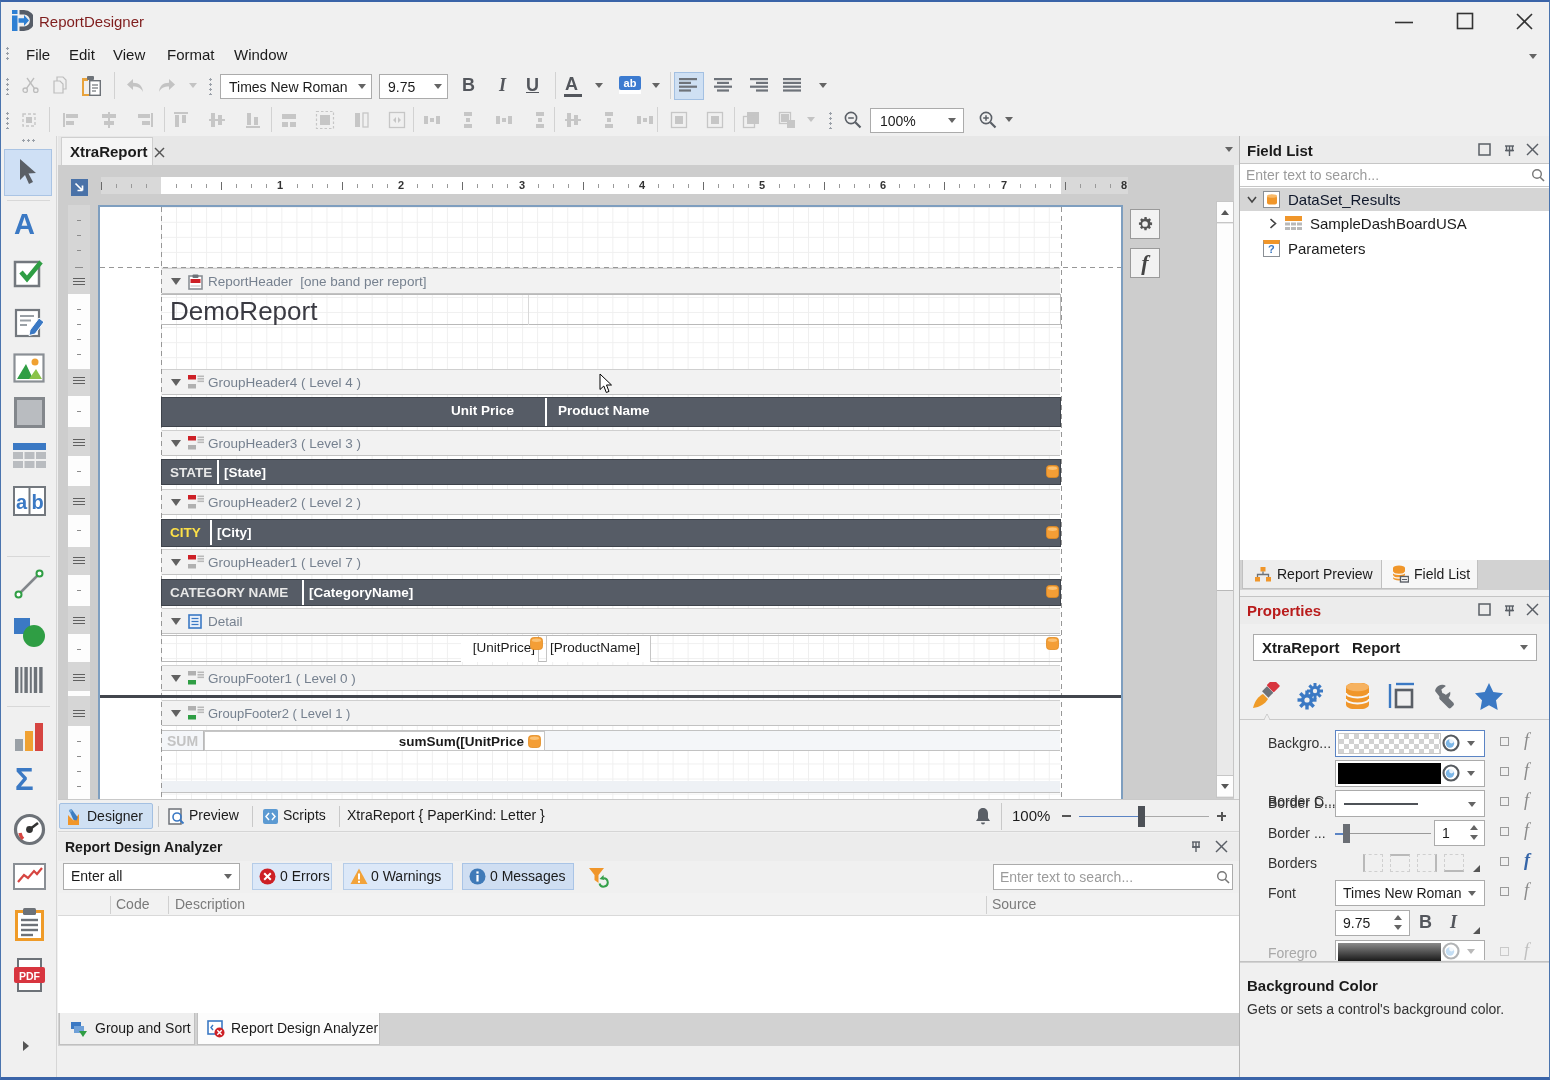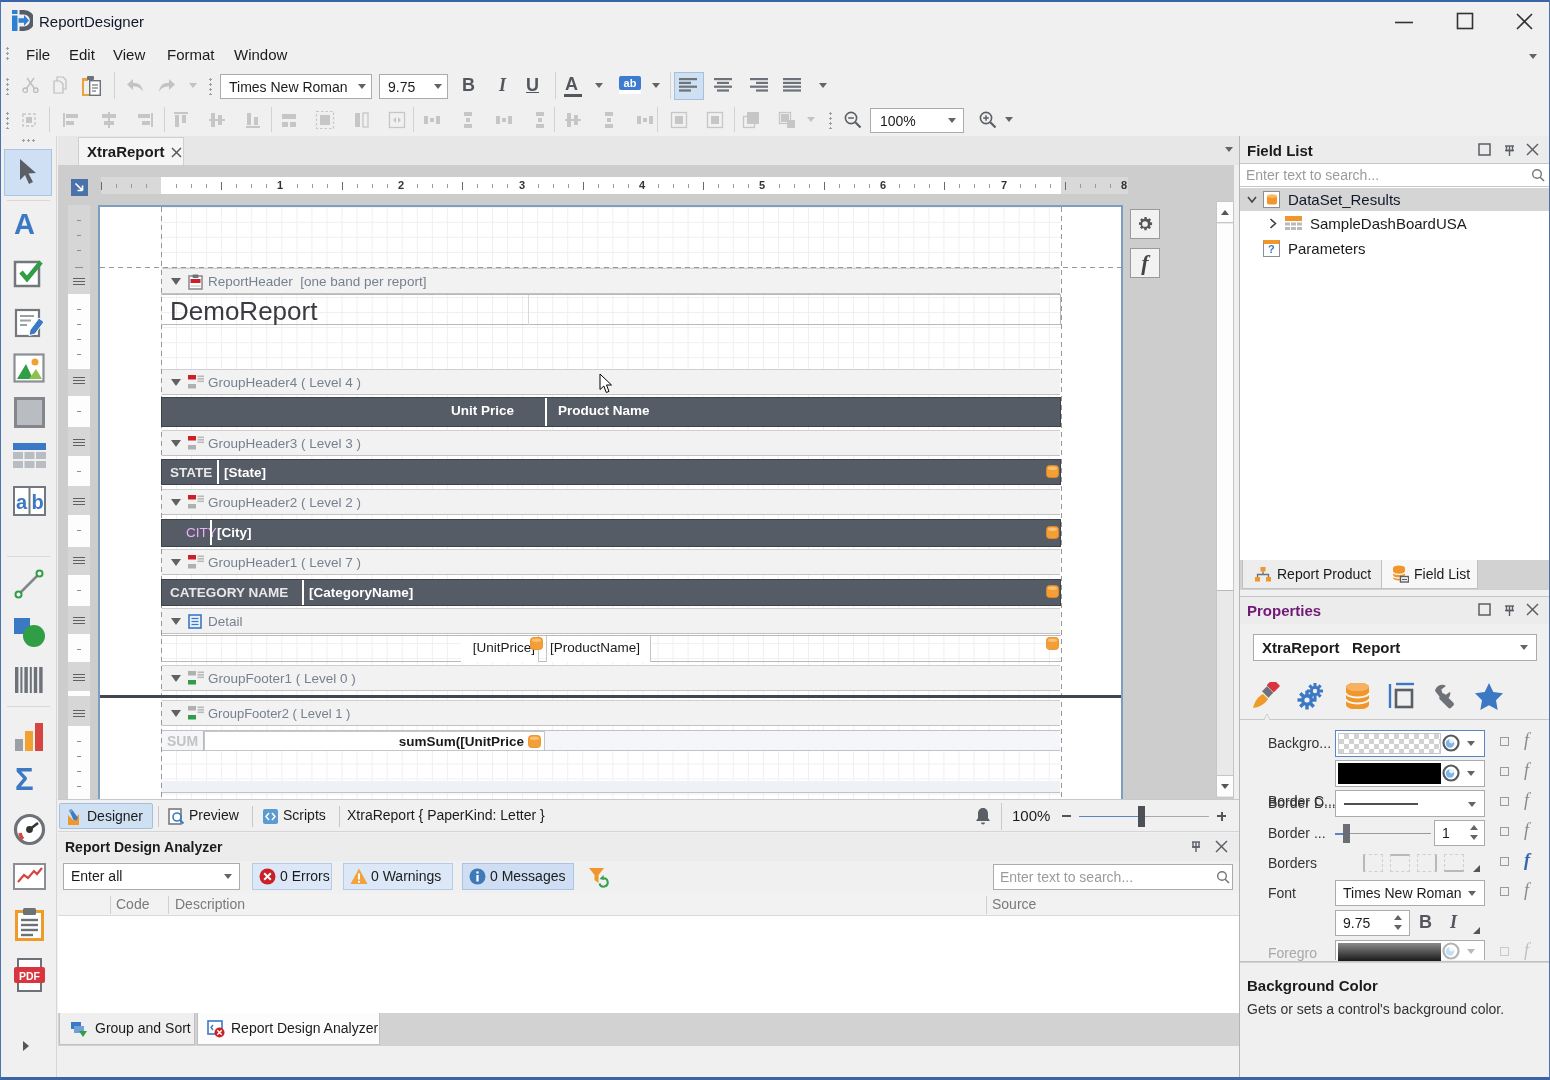--- a/index.html
+++ b/index.html
@@ -14,21 +14,21 @@
 </head>
 <body>
 <div id="win">
 <div class="abs" style="left:0;top:0;width:1548px;height:36px;background:#f0f0f0;">
   <svg class="abs" style="left:11px;top:8px;" width="21" height="21" viewBox="0 0 21 21">
     <rect x="0" y="0" width="5.5" height="4" fill="#2d7fd3"></rect>
     <rect x="0" y="5.5" width="5.5" height="15.5" fill="#2d7fd3"></rect>
     <path d="M7.5 0 h4.5 a10.5 10.5 0 0 1 0 21 h-4.5 v-4.6 h4.5 a5.9 5.9 0 0 0 0 -11.8 h-4.5 z" fill="#565d68"></path>
     <path d="M6.5 8.2 l5.5 0 0 -3.2 5 5.5 -5 5.5 0 -3.2 -5.5 0 z" fill="#2d7fd3"></path>
   </svg>
-  <div class="txt" style="left:38px;top:11px;font-size:15px;color:#0f172a;">ReportDesigner</div>
+  <div class="txt" style="left:38px;top:11px;font-size:15px;color:#7f1d1d;">ReportDesigner</div>
   <svg class="abs" style="left:1386px;top:6px;" width="150" height="28" viewBox="0 0 150 28">
     <g stroke="#333" stroke-width="1.6" fill="none">
       <line x1="8" y1="14.5" x2="26" y2="14.5"></line>
       <rect x="70.5" y="5.5" width="15" height="15"></rect>
       <line x1="130" y1="6" x2="145" y2="21"></line>
           <line x1="145" y1="6" x2="130" y2="21"></line>
     </g>
   </svg>
 </div>
 <div class="abs" style="left:0;top:36px;width:1548px;height:31px;background:#f0f0f0;font-size:15px;color:#1b1b1b;">
@@ -399,21 +399,21 @@
         </g>
       </svg>
 <svg class="abs" style="left:13px;top:822px;" width="31" height="34" viewBox="0 0 31 34">
   <rect x="4" y="1" width="23" height="32" fill="#fff" stroke="#6d7278" stroke-width="2"></rect>
   <rect x="0" y="9" width="31" height="16" rx="2" fill="#d8353f"></rect>
   <text x="15.5" y="21.5" font-size="10.5" font-weight="bold" fill="#fff" text-anchor="middle" font-family="Liberation Sans">PDF</text>
       </svg>
 <div class="abs" style="left:22px;top:905px;width:0;height:0;border-top:5px solid transparent;border-bottom:5px solid transparent;border-left:6px solid #555;"></div>
 </div>
 <div class="abs" style="left:57px;top:134px;width:1181px;height:29px;background:#e7e7e7;">
-  <div class="abs" style="left:20px;top:1px;width:106px;height:28px;background:#f5f5f5;border:1px solid #cfcfcf;border-bottom:0;text-decoration:underline;">
+  <div class="abs" style="left:3px;top:1px;width:92px;height:28px;background:#f5f5f5;border:1px solid #cfcfcf;border-bottom:0;text-decoration:underline;">
     <div class="txt" style="left:8px;top:5px;font-size:15px;font-weight:bold;color:#1b1b1b;">XtraReport</div>
     <svg class="abs" style="left:92px;top:9px;" width="11" height="11" viewBox="0 0 11 11">
           <g stroke="#555" stroke-width="1.4">
             <line x1="1" y1="1" x2="10" y2="10"></line>
             <line x1="10" y1="1" x2="1" y2="10"></line>
           </g>
         </svg>
   </div>
 <div class="abs" style="left:1167px;top:11px;width:0;height:0;border-left:4px solid transparent;border-right:4px solid transparent;border-top:5px solid #646464;"></div>
 </div>
@@ -663,21 +663,21 @@
 <div class="abs" style="left:61px;top:252px;width:900px;height:26px;background:#565c66;border:1px solid #3e434b;">
           <div class="txt" style="left:8px;top:5px;font-size:13.5px;font-weight:bold;color:#e8e8e8;">STATE</div>
           <div class="abs" style="left:55px;top:0;width:1.5px;height:24px;background:#fff;"></div>
           <div class="txt" style="left:62px;top:5px;font-size:13.5px;font-weight:bold;color:#fff;">[State]</div>
           <svg class="abs" style="left:884px;top:5px;" width="13" height="13" viewBox="0 0 13 13">
       <rect x="0.5" y="0.5" width="12" height="12" rx="3" fill="#f49e36" stroke="#e18c22" stroke-width="0.8"></rect>
       <ellipse cx="6.5" cy="3.2" rx="4.6" ry="1.7" fill="#fbc173"></ellipse>
           </svg>
         </div>
 <div class="abs" style="left:61px;top:312px;width:900px;height:28px;background:#565c66;border:1px solid #3e434b;">
-          <div class="txt" style="left:24px;top:5px;font-size:13.5px;font-weight:normal;color:#f0abfc;">CITY</div>
+          <div class="txt" style="left:8px;top:5px;font-size:13.5px;font-weight:bold;color:#fde047;">CITY</div>
           <div class="abs" style="left:48px;top:0;width:1.5px;height:25px;background:#fff;"></div>
           <div class="txt" style="left:55px;top:5px;font-size:13.5px;font-weight:bold;color:#fff;">[City]</div>
           <svg class="abs" style="left:884px;top:6px;" width="13" height="13" viewBox="0 0 13 13">
       <rect x="0.5" y="0.5" width="12" height="12" rx="3" fill="#f49e36" stroke="#e18c22" stroke-width="0.8"></rect>
       <ellipse cx="6.5" cy="3.2" rx="4.6" ry="1.7" fill="#fbc173"></ellipse>
           </svg>
         </div>
 <div class="abs" style="left:61px;top:372px;width:900px;height:27px;background:#565c66;border:1px solid #3e434b;">
           <div class="txt" style="left:8px;top:5px;font-size:13.5px;font-weight:bold;color:#e8e8e8;">CATEGORY NAME</div>
           <div class="abs" style="left:140px;top:0;width:1.5px;height:25px;background:#fff;"></div>
@@ -926,36 +926,36 @@
 <div class="abs" style="left:0;top:424px;width:310px;height:30px;background:#d2d2d2;">
 <div class="abs" style="left:2px;top:0;width:140px;height:29px;background:#ededed;border:1px solid #c0c0c0;border-top:0;">
   <svg class="abs" style="left:12px;top:7px;" width="16" height="15" viewBox="0 0 16 15">
     <g fill="#f0962a">
               <rect x="5.5" y="0" width="5" height="4.5"></rect>
               <rect x="0" y="10" width="5" height="4.5"></rect>
               <rect x="11" y="10" width="5" height="4.5"></rect>
             </g>
     <path d="M8 4.5 L8 7.5 M2.5 10 L2.5 7.5 L13.5 7.5 L13.5 10" stroke="#6d7278" stroke-width="1.3" fill="none"></path>
           </svg>
-  <div class="txt" style="left:34px;top:6px;font-size:14px;color:#1b1b1b;">Report Product</div>
+  <div class="txt" style="left:34px;top:6px;font-size:14px;color:#1b1b1b;">Report Preview</div>
         </div>
 <div class="abs" style="left:142px;top:0;width:96px;height:29px;background:#f7f7f7;border:1px solid #c0c0c0;border-top:0;border-left:0;">
   <svg class="abs" style="left:10px;top:5px;" width="17" height="18" viewBox="0 0 17 18">
     <path d="M1 3 L1 13 A6 2.6 0 0 0 13 13 L13 3 Z" fill="#f0962a"></path>
     <ellipse cx="7" cy="3" rx="6" ry="2.6" fill="#f0962a"></ellipse>
     <path d="M1 6.8 A6 2.6 0 0 0 13 6.8 M1 10.4 A6 2.6 0 0 0 13 10.4" fill="none" stroke="#f7f7f7" stroke-width="1.3"></path>
     <rect x="8.5" y="11.5" width="8" height="5.5" fill="#fff" stroke="#5a5f66" stroke-width="1.4"></rect>
     <line x1="10" y1="14.5" x2="15" y2="14.5" stroke="#5a5f66" stroke-width="1.2"></line>
           </svg>
   <div class="txt" style="left:32px;top:6px;font-size:14px;color:#1b1b1b;">Field List</div>
         </div>
 </div>
 <div class="abs" style="left:0;top:460px;width:310px;height:1px;background:#c4c4c4;"></div>
 <div class="abs" style="left:0;top:461px;width:310px;height:27px;background:#ececec;">
-  <div class="txt" style="left:7px;top:5px;font-size:15px;font-weight:bold;color:#701a75;">Properties</div>
+  <div class="txt" style="left:7px;top:5px;font-size:15px;font-weight:bold;color:#b91c1c;">Properties</div>
       </div>
 <svg class="abs" style="left:238px;top:467px;" width="13" height="13" viewBox="0 0 13 13">
         <rect x="1" y="1" width="11" height="11" fill="none" stroke="#5a5f66" stroke-width="1.5"></rect>
       </svg>
       <svg class="abs" style="left:263px;top:467px;" width="13" height="14" viewBox="0 0 13 14">
         <g stroke="#5a5f66" stroke-width="1.4" fill="none">
           <line x1="6.5" y1="3" x2="6.5" y2="13"></line>
           <line x1="2" y1="3" x2="11" y2="3"></line>
           <path d="M3.5 3 L3.5 7.5 L9.5 7.5 L9.5 3"></path>
           <line x1="2" y1="7.5" x2="11" y2="7.5"></line>

